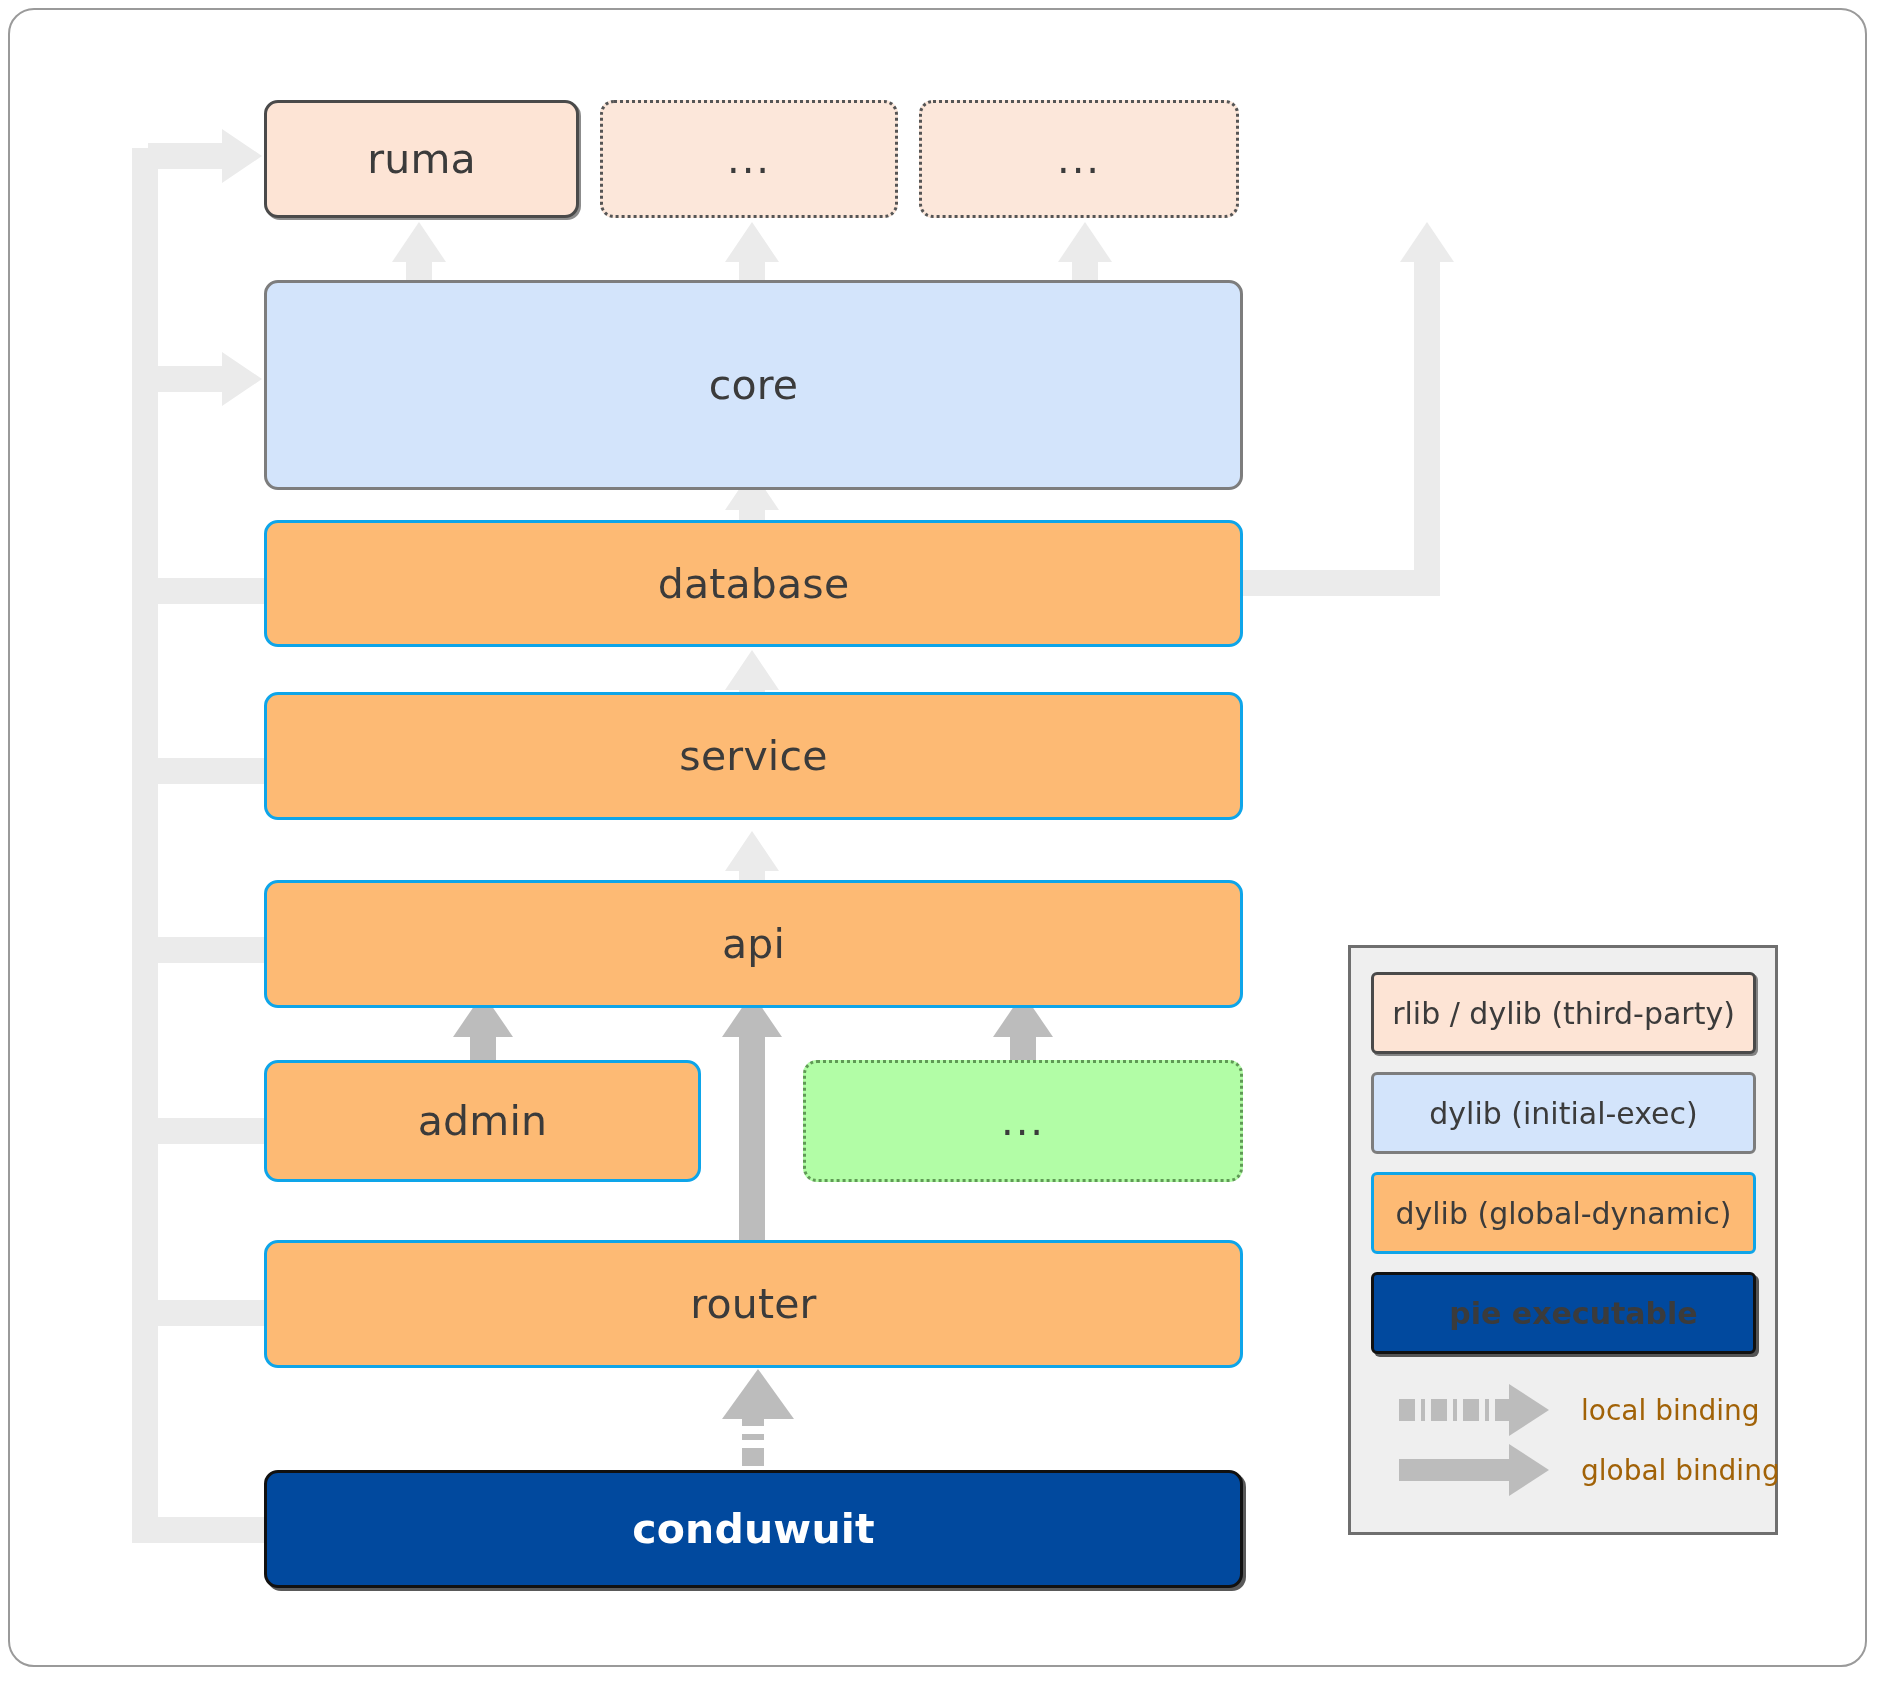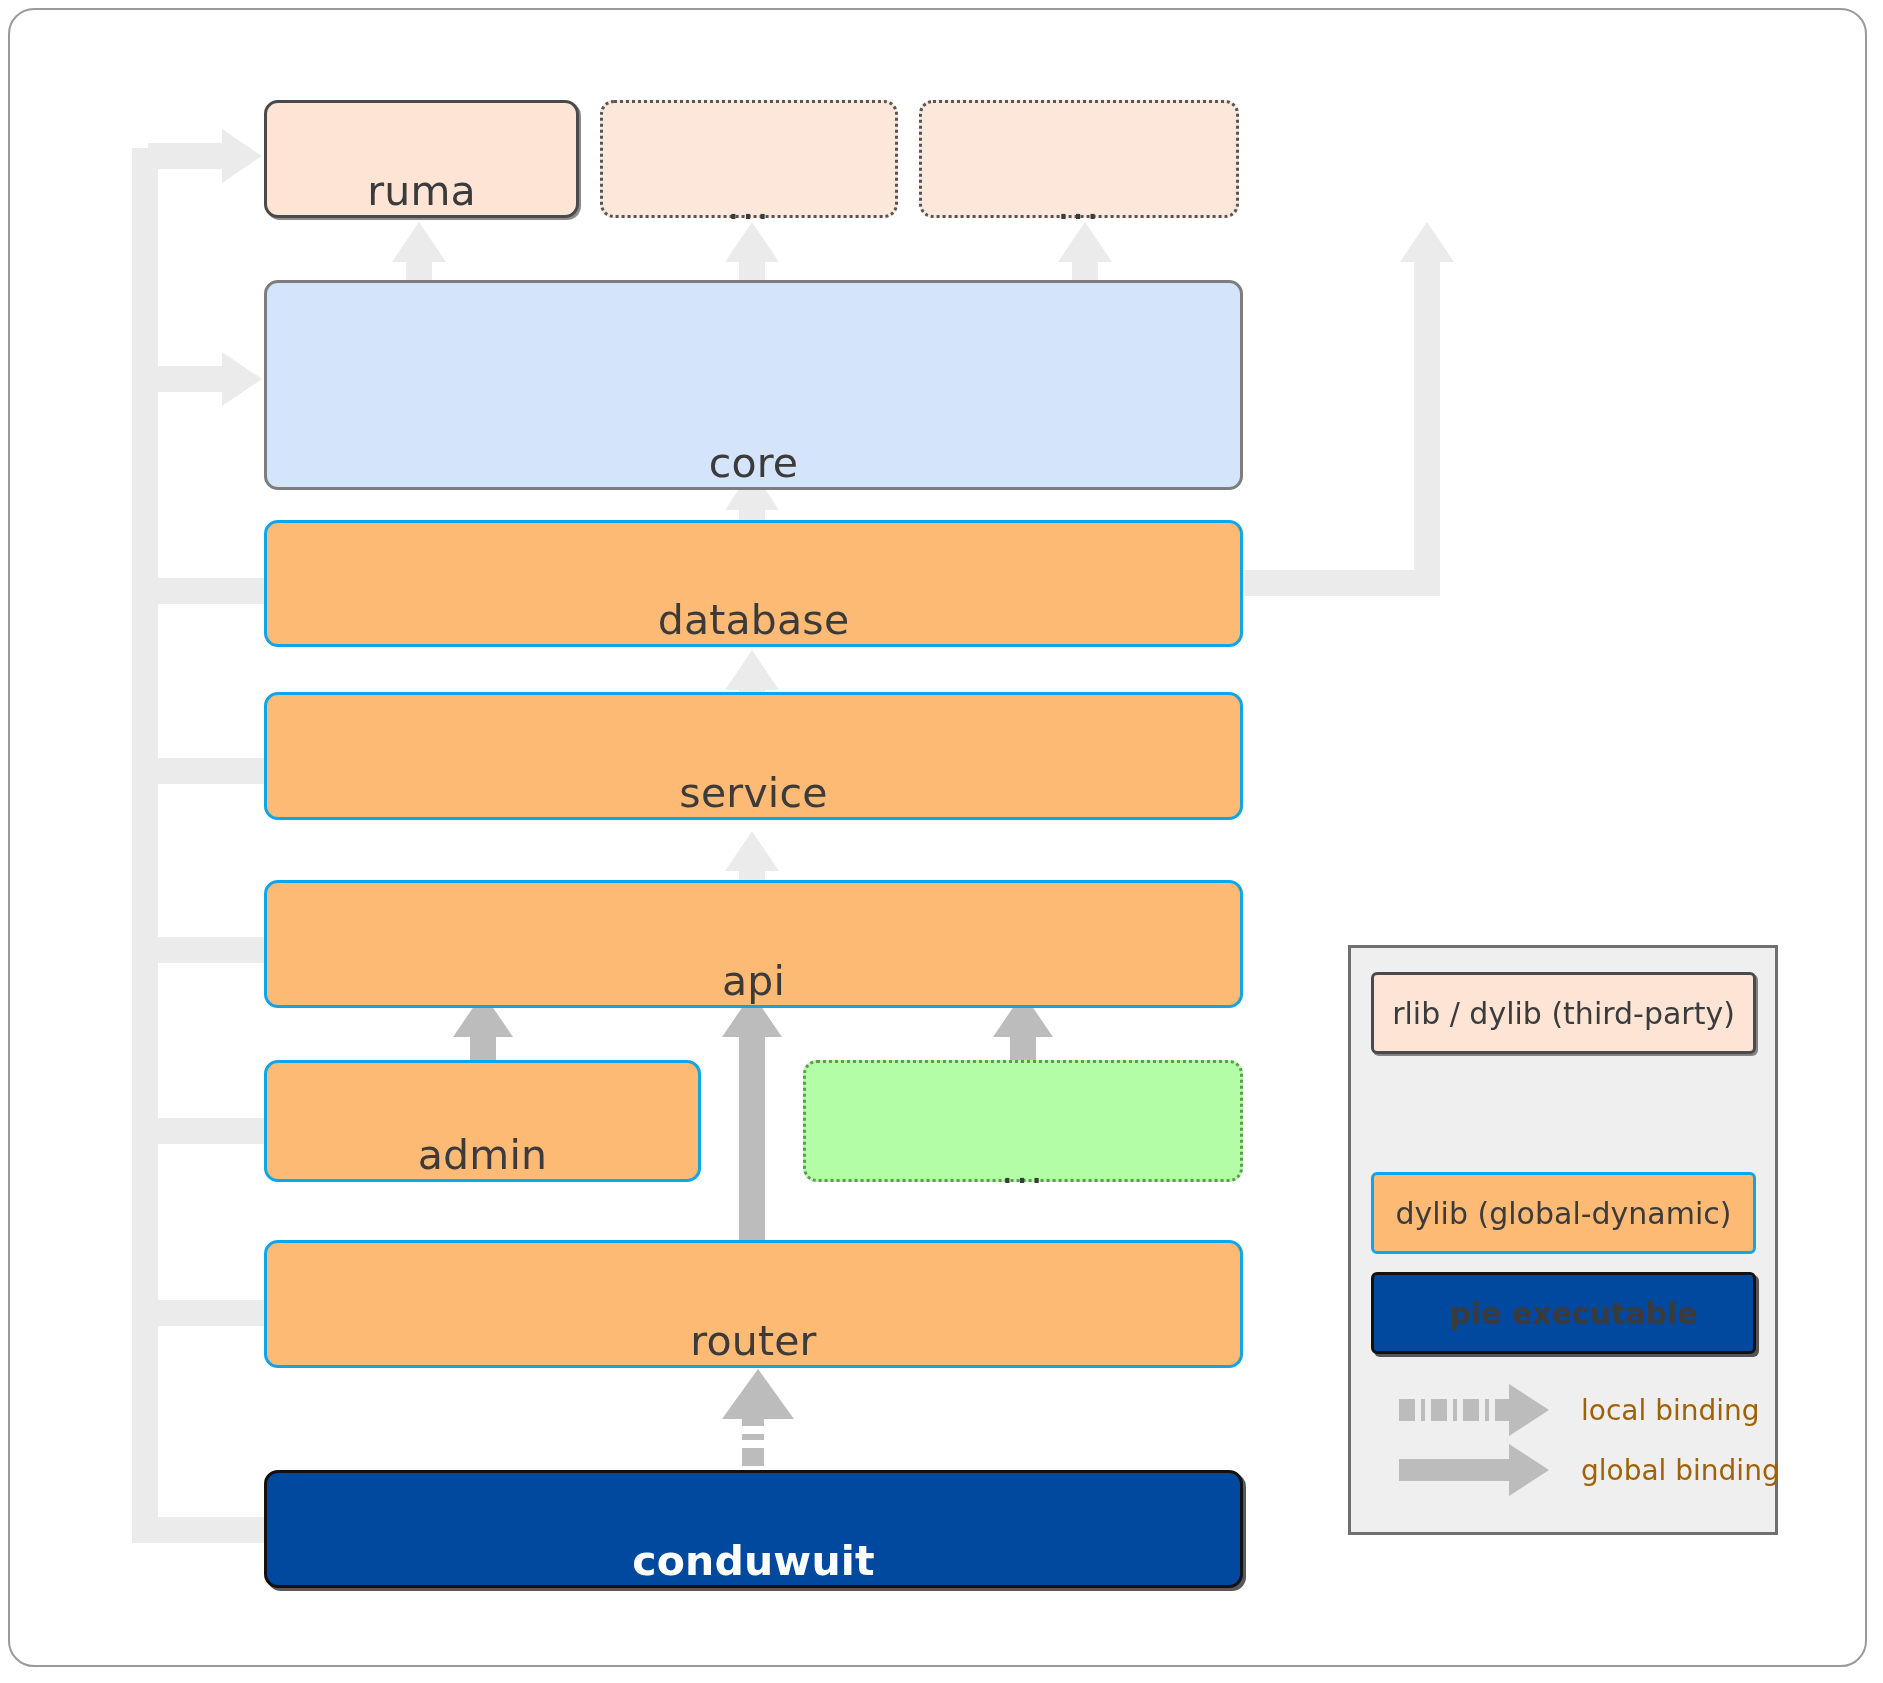--- a/index.html
+++ b/index.html
@@ -18,21 +18,21 @@
     border:2px solid #9a9a9a;
     border-radius:26px;
     background:#ffffff;
     box-sizing:border-box;
   }
   
   .node{
     position:absolute;
     box-sizing:border-box;
     display:flex;
-    align-items:flex-end;
+    align-items:center;
     justify-content:center;
     border-radius:14px;
     font-size:41px;
     color:#3b3b3b;
     letter-spacing:.2px;
     white-space:nowrap;
     z-index:5;
   }
   .n-third{
     background:#fde4d5;
@@ -232,20 +232,23 @@
 
   <div class="node n-pie" style="left:264px;top:1470px;width:979px;height:118px;">
     <span>conduwuit</span>
   </div>
 
   <div id="legend">
     <div class="lg-box n-third" style="top:24px;">
       <span>rlib / dylib (third-party)</span>
     </div>
 
+    <div class="lg-box n-iexec" style="top:124px;">
+      <span>dylib (initial-exec)</span>
+    </div>
 
     <div class="lg-box n-gdyn" style="top:224px;">
       <span>dylib (global-dynamic)</span>
     </div>
 
     <div class="lg-box n-pie" style="top:324px;padding-left:20px;">
       <span>pie executable</span>
     </div>
 
     <div class="lg-row" style="top:432px;">

